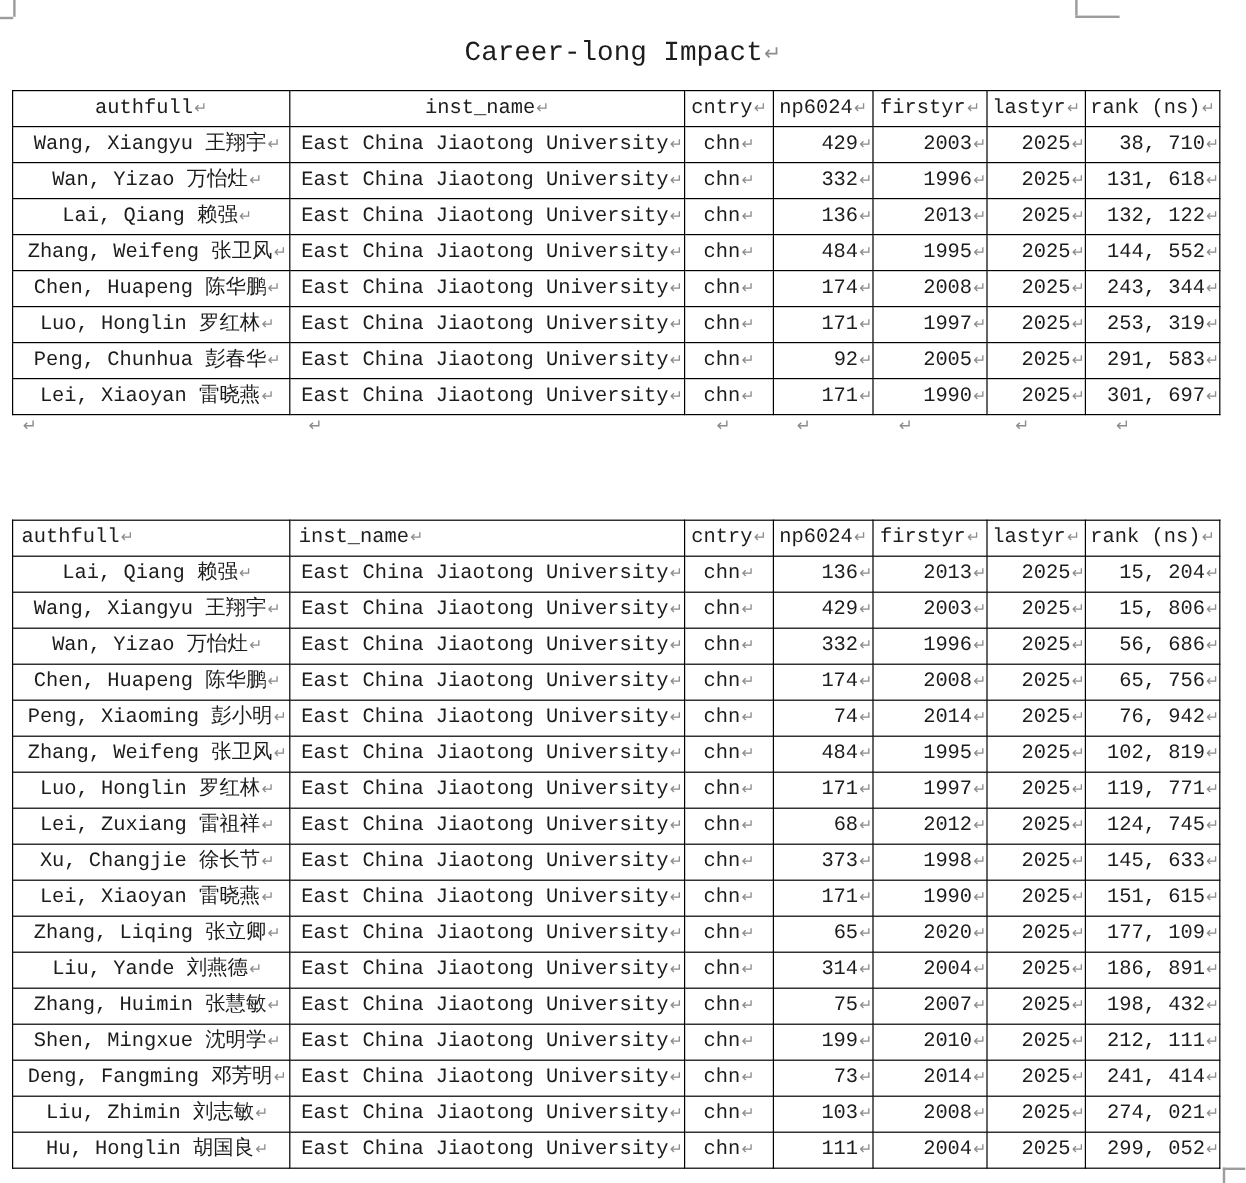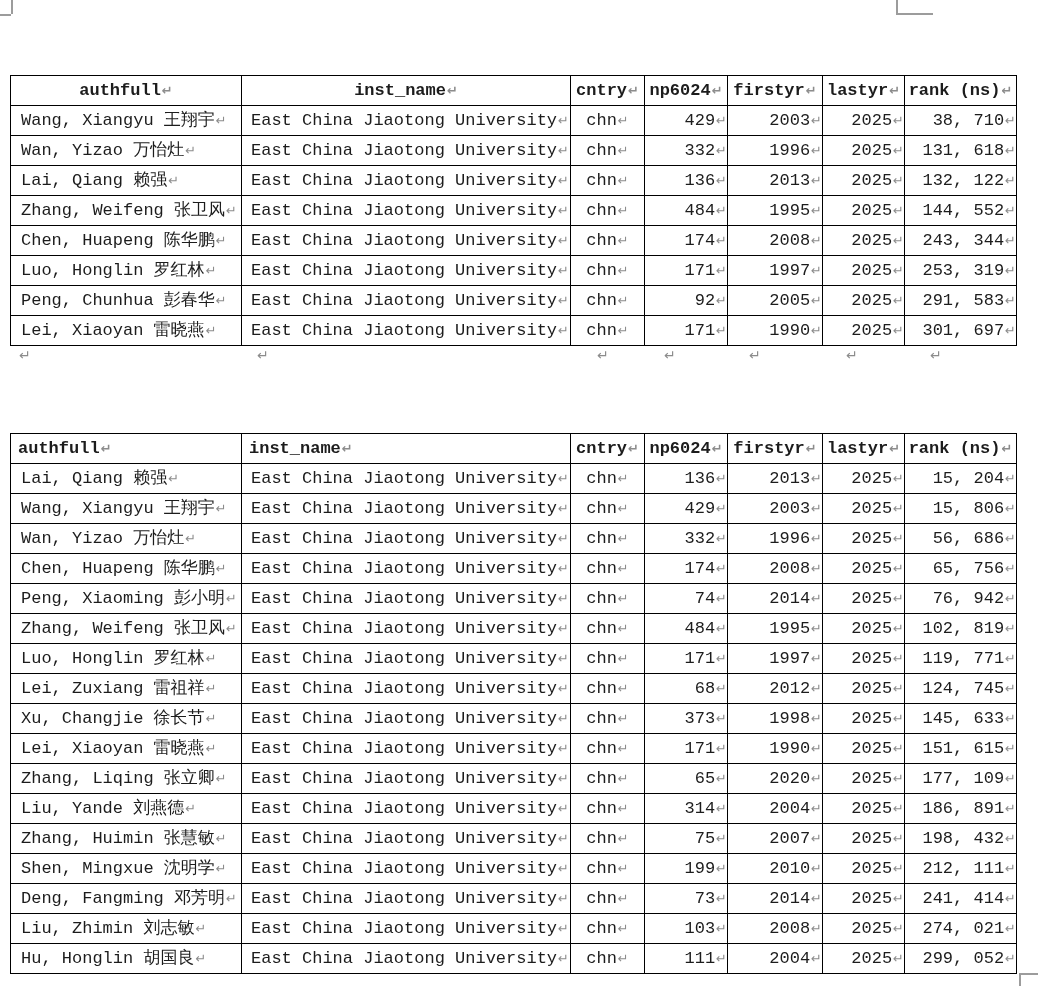--- a/index.html
+++ b/index.html
@@ -45,22 +45,22 @@
   #table-1{top:433px;}
   .doc-table th,.doc-table td{
     border:1.4px solid #000;
     height:28.6px;
     padding:0;
     line-height:29px;
     white-space:nowrap;
     overflow:hidden;
     font-weight:normal;
   }
-  .doc-table th{font-weight:bold;text-align:center;}
-  .doc-table td:nth-child(1){text-align:left;padding-left:10px;}
+  .doc-table th{font-weight:normal;text-align:center;}
+  .doc-table td:nth-child(1){text-align:center;padding-left:10px;}
   .doc-table td:nth-child(2){text-align:left;padding-left:9px;}
   .doc-table td:nth-child(3){text-align:center;}
   .doc-table td:nth-child(n+4){text-align:right;}
   table.left-headers th:nth-child(1),
   table.left-headers th:nth-child(2){text-align:left;padding-left:7px;}
   
   .between-row{position:absolute;left:0;top:347px;width:1038px;height:18px;}
   .between-row .mark{position:absolute;top:0;font-size:14px;}
 </style>
 </head>
@@ -68,20 +68,21 @@
 
 <div class="page">
 
   <div class="crop crop-tl-v"></div>
   <div class="crop crop-tl-h"></div>
   <div class="crop crop-tr-v"></div>
   <div class="crop crop-tr-h"></div>
   <div class="crop crop-br-v"></div>
   <div class="crop crop-br-h"></div>
 
+  <div class="section-title" id="title-0"><span>Career-long Impact</span><span class="mark">↵</span></div>
 
   <table class="doc-table" id="table-0">
     <colgroup>
       <col style="width:231px">
         <col style="width:329px">
         <col style="width:74px">
       <col style="width:83px">
         <col style="width:95px">
         <col style="width:82px">
         <col style="width:112px">

